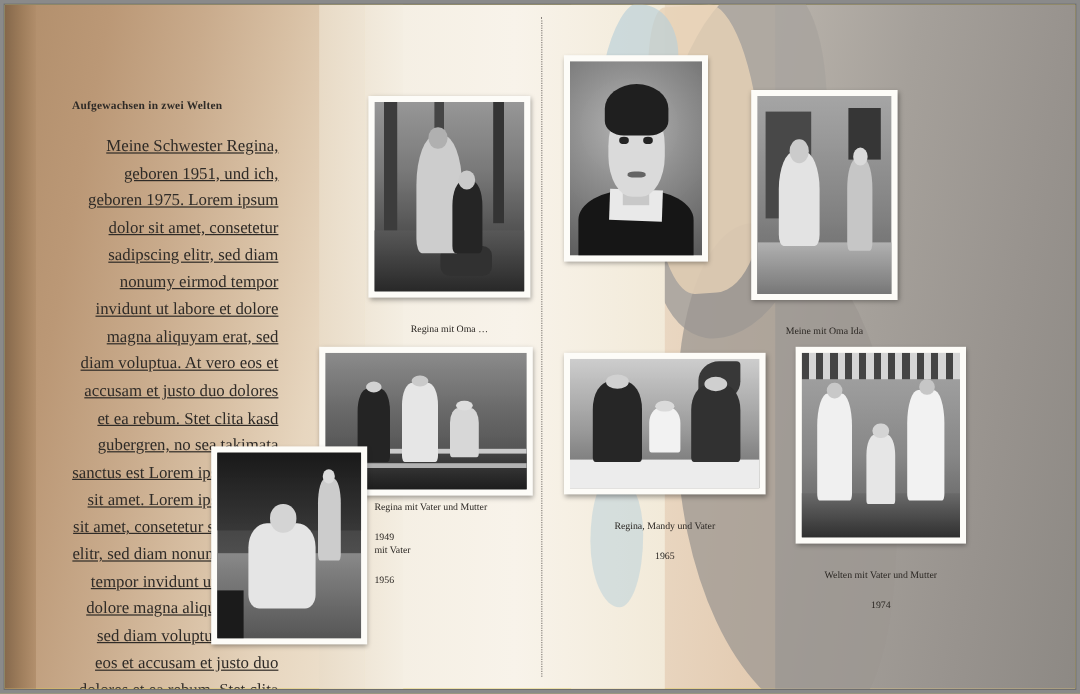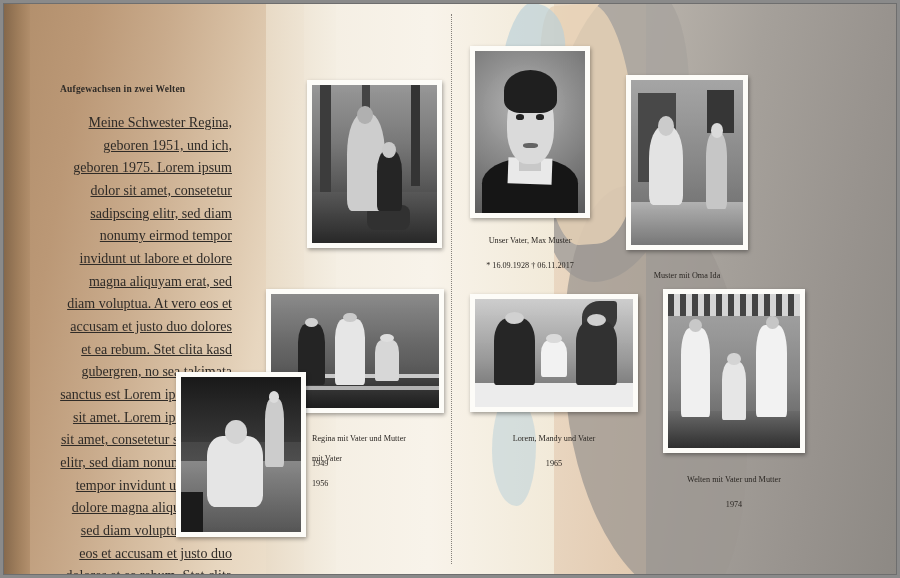--- a/index.html
+++ b/index.html
@@ -285,77 +285,77 @@
           <div class="tree3"></div>
         <div class="ground"></div>
           <div class="trike"></div>
         <div class="woman"></div>
           <div class="whead"></div>
         <div class="child"></div>
           <div class="chead"></div>
       </div>
     </div>
   </div>
+  <div class="caption" style="left:303px; top:252px; width:135px;">
+    <div>Regina mit Oma …</div>
+    <div>1954</div>
+  </div>
 
   <div class="photo p2" style="left:466px; top:42px; width:120px; height:172px;">
     <div class="img">
       <div class="sc">
         <div class="bg"></div>
           <div class="shirt"></div>
           <div class="collar"></div>
         <div class="neck"></div>
           <div class="face"></div>
           <div class="hair"></div>
         <div class="eye-l"></div>
           <div class="eye-r"></div>
           <div class="mouth"></div>
       </div>
     </div>
   </div>
-  <div class="caption" style="left:456px; top:218px; width:140px;">
-    <div>Unser Vater, Max Muster</div>
-    <div>* 16.09.1928   † 06.11.2017</div>
-  </div>
 
   <div class="photo p3" style="left:622px; top:71px; width:122px; height:175px;">
     <div class="img">
       <div class="sc">
         <div class="wall"></div>
           <div class="door"></div>
           <div class="win"></div>
         <div class="steps"></div>
         <div class="oma"></div>
           <div class="omahd"></div>
         <div class="girl"></div>
           <div class="girlhd"></div>
       </div>
     </div>
   </div>
   <div class="caption" style="left:612px; top:253px; width:142px;">
-    <div>Muster mit Oma Ida</div>
+    <div>Meine mit Oma Ida</div>
     <div>1975</div>
   </div>
 
   <div class="photo p4" style="left:262px; top:285px; width:178px; height:124px;">
     <div class="img">
       <div class="sc">
         <div class="bg"></div>
           <div class="grass"></div>
         <div class="fence"></div>
           <div class="fence2"></div>
         <div class="m1"></div>
           <div class="m1h"></div>
         <div class="m2"></div>
           <div class="m2h"></div>
         <div class="m3"></div>
           <div class="m3h"></div>
       </div>
     </div>
   </div>
-  <div class="caption left" style="left:308px; top:416px; width:160px;">
+  <div class="caption left" style="left:308px; top:400px; width:160px;">
     <div>Regina mit Vater und Mutter</div>
     <div>1949</div>
   </div>
 
   <div class="photo p7" style="left:172px; top:368px; width:130px; height:165px;">
     <div class="img">
       <div class="sc">
         <div class="bg"></div>
           <div class="hedge"></div>
           <div class="grass"></div>
@@ -381,21 +381,21 @@
         <div class="mom"></div>
           <div class="momh"></div>
         <div class="baby"></div>
           <div class="babyh"></div>
         <div class="dad"></div>
           <div class="dadh"></div>
       </div>
     </div>
   </div>
   <div class="caption" style="left:466px; top:416px; width:168px;">
-    <div>Lorem, Mandy und Vater</div>
+    <div>Regina, Mandy und Vater</div>
     <div>1965</div>
   </div>
 
   <div class="photo p6" style="left:659px; top:285px; width:142px; height:164px;">
     <div class="img">
       <div class="sc">
         <div class="bg"></div>
           <div class="awn"></div>
           <div class="ground"></div>
         <div class="w1"></div>

